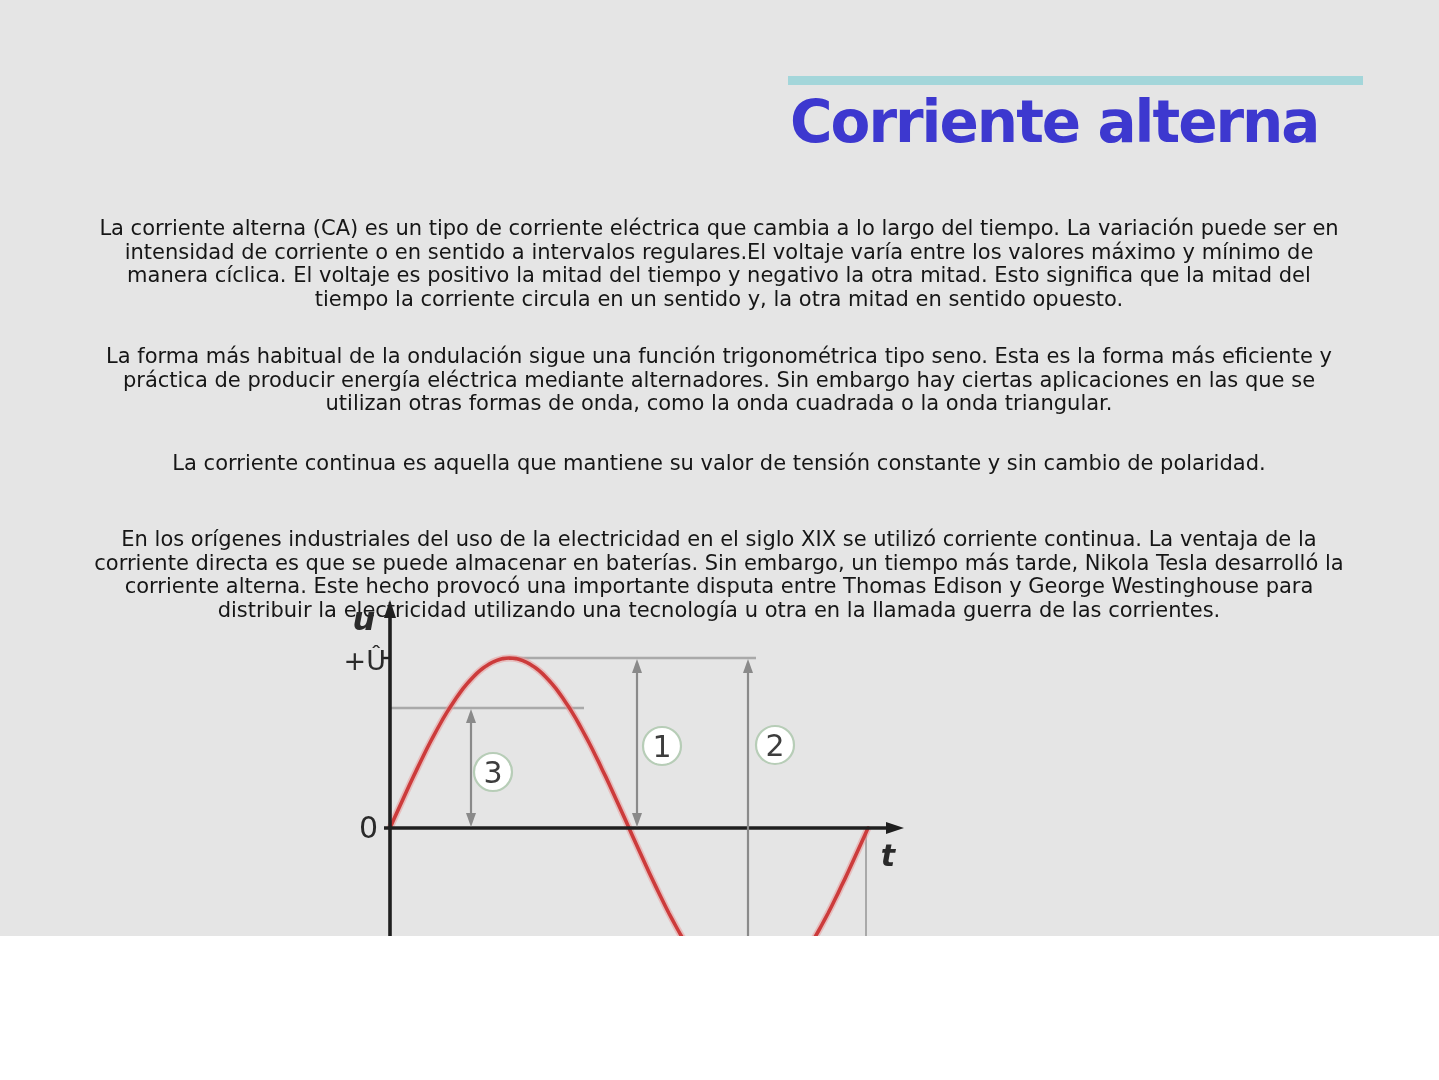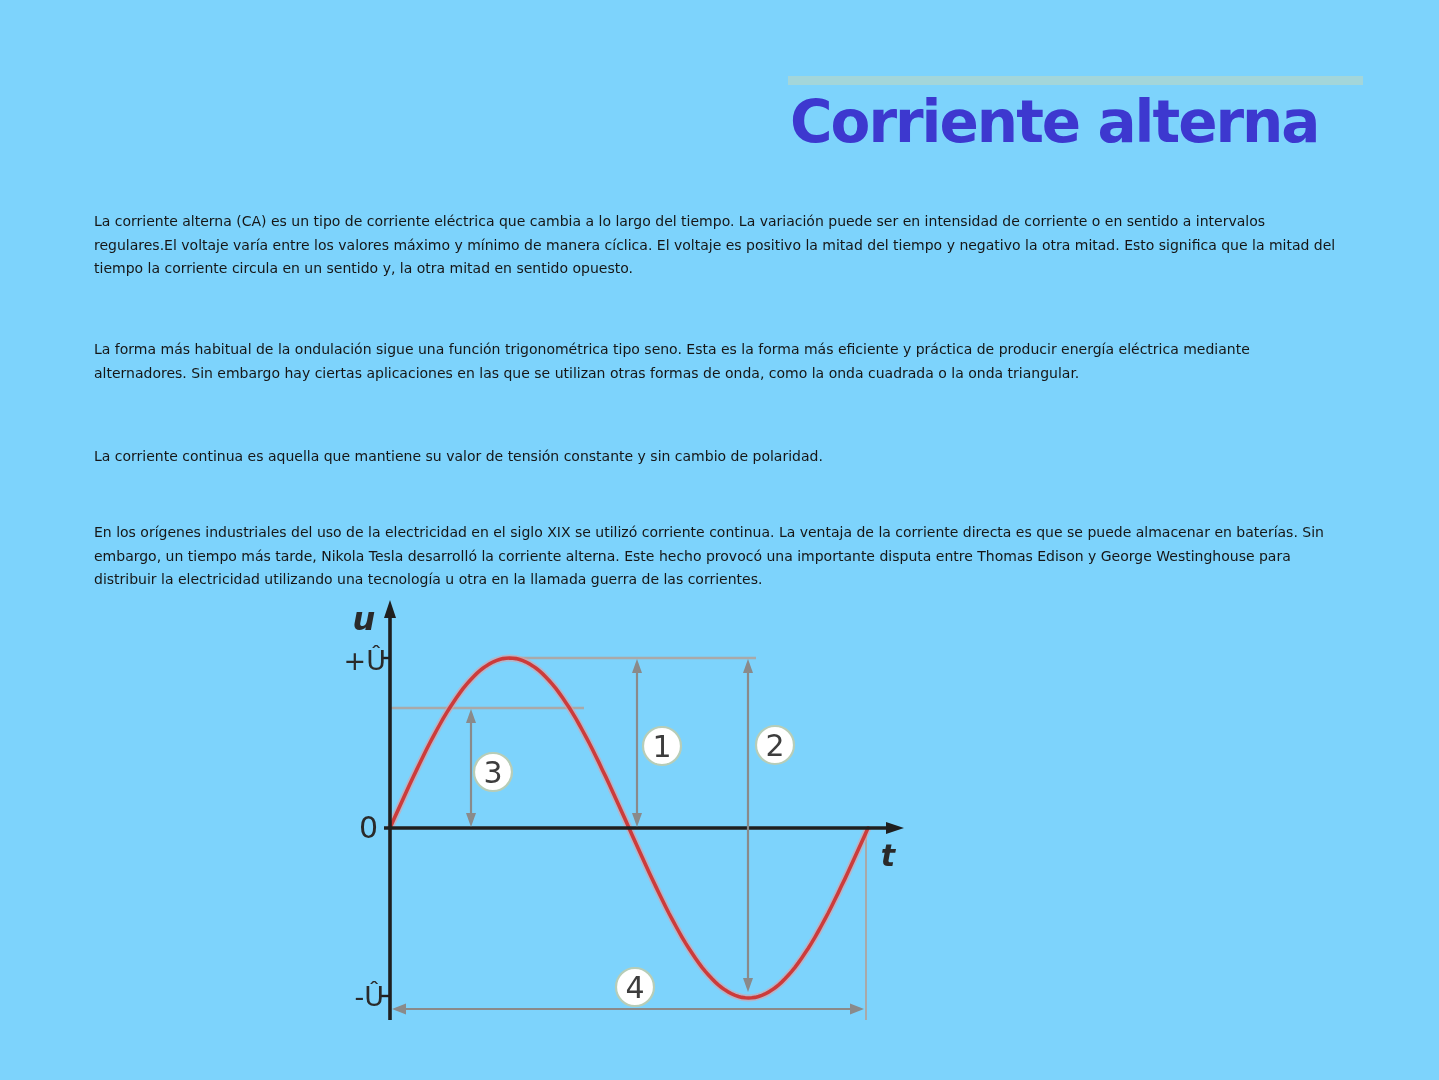--- a/index.html
+++ b/index.html
@@ -1,30 +1,30 @@
 <!DOCTYPE html>
 <html><head>
 <meta charset="utf-8">
 <style>
   html,body{margin:0;padding:0;background:#ffffff;}
   .page{
-    position:relative;width:1439px;height:1080px;background:#7dd3fc;overflow:hidden;
+    position:relative;width:1439px;height:936px;background:#e5e5e5;overflow:hidden;
     font-family:"DejaVu Sans","Liberation Sans",sans-serif;color:#161616;
   }
   .accent-bar{
     position:absolute;left:788px;top:76px;width:575px;height:9px;background:#a3d6da;
   }
   .page-title{
     position:absolute;left:790px;top:92px;width:600px;
     font-size:58px;line-height:60px;font-weight:900;letter-spacing:-2px;
     color:#3d38cf;white-space:nowrap;
   }
   .para{
     position:absolute;left:94px;width:1250px;
-    font-size:14px;line-height:23.5px;text-align:left;color:#161616;
+    font-size:21px;line-height:23.5px;text-align:center;color:#161616;
   }
   .p1{top:196px;}
   .p2{top:324px;}
   .p3{top:431px;}
   .p4{top:507px;}
   .figure{
     position:absolute;left:330px;top:595px;width:590px;height:460px;
   }
   svg text{font-family:"DejaVu Sans","Liberation Sans",sans-serif;}
   .axis-label{font-style:italic;fill:#2a2a2a;}

